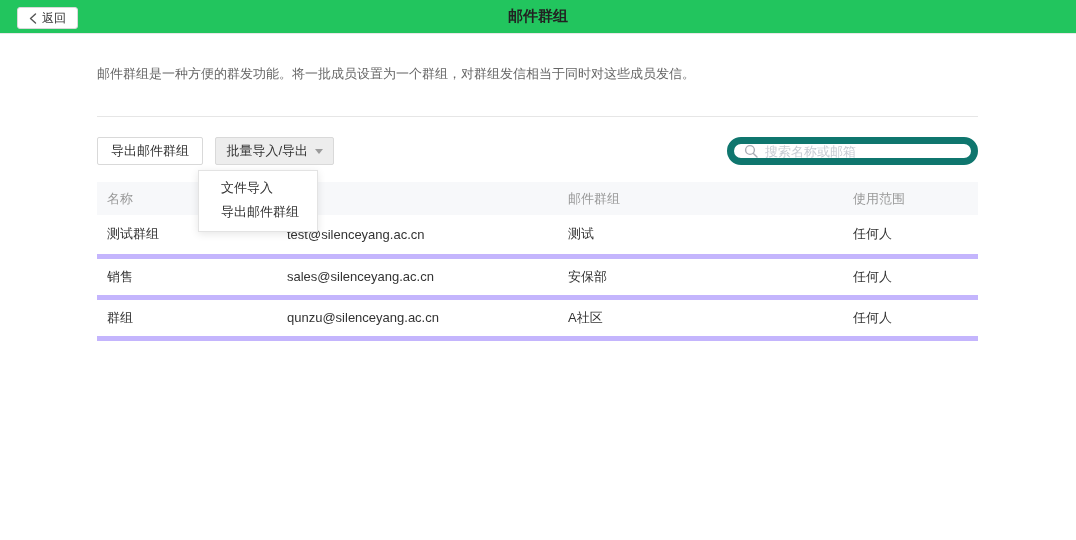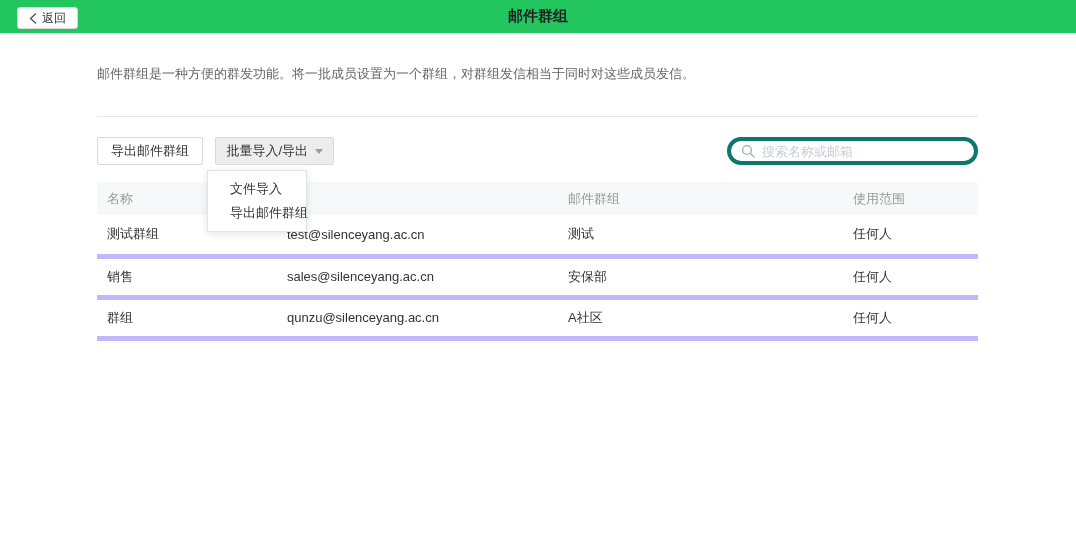--- a/index.html
+++ b/index.html
@@ -37,36 +37,36 @@
   .btn + .btn { margin-left: 8px; }
   .btn-open { background: #ededed; display: inline-flex; align-items: center; gap: 7px; padding: 0 10px; }
   .caret {
     width: 0; height: 0; display: inline-block;
     border-left: 4px solid transparent; border-right: 4px solid transparent;
     border-top: 5px solid #9b9b9b;
   }
 
   .search {
     position: absolute; right: 0; top: 0; width: 251px; height: 28px;
-    border: 4px solid #0f766e; border-radius: 14px; background: #fff;
+    border: 7px solid #0f766e; border-radius: 14px; background: #fff;
     display: flex; align-items: center;
   }
   .search svg { margin-left: 10px; flex: none; }
   .search input {
     flex: 1; border: none; outline: none; background: transparent;
     font-size: 13px; color: #333; padding: 0 8px 0 7px; height: 100%;
     font-family: "Liberation Sans", "DejaVu Sans", sans-serif;
   }
   .search input::placeholder { color: #c6cbd3; }
 
   
   .dropdown {
-    position: absolute; left: 110px; top: 33px; width: 100px;
+    position: absolute; left: 101px; top: 33px; width: 120px;
     background: #fff; border: 1px solid #e3e3e3;
-    box-shadow: 0 2px 8px rgba(0,0,0,0.10); z-index: 20; padding: 6px 0;
+    box-shadow: 0 2px 8px rgba(0,0,0,0.10); z-index: 20; padding: 6px 0; font-family: Liberation Mono, monospace;
   }
   .dd-item { height: 24px; line-height: 24px; padding-left: 22px; font-size: 13px; color: #333; cursor: pointer; white-space: nowrap; }
 
   
   table { width: 100%; border-collapse: collapse; margin-top: 17px; table-layout: fixed; }
   thead th {
     background: #f7f8fa; height: 33px; font-weight: normal;
     font-size: 13px; color: #999; text-align: left; padding: 0 10px;
   }
   tbody td {

